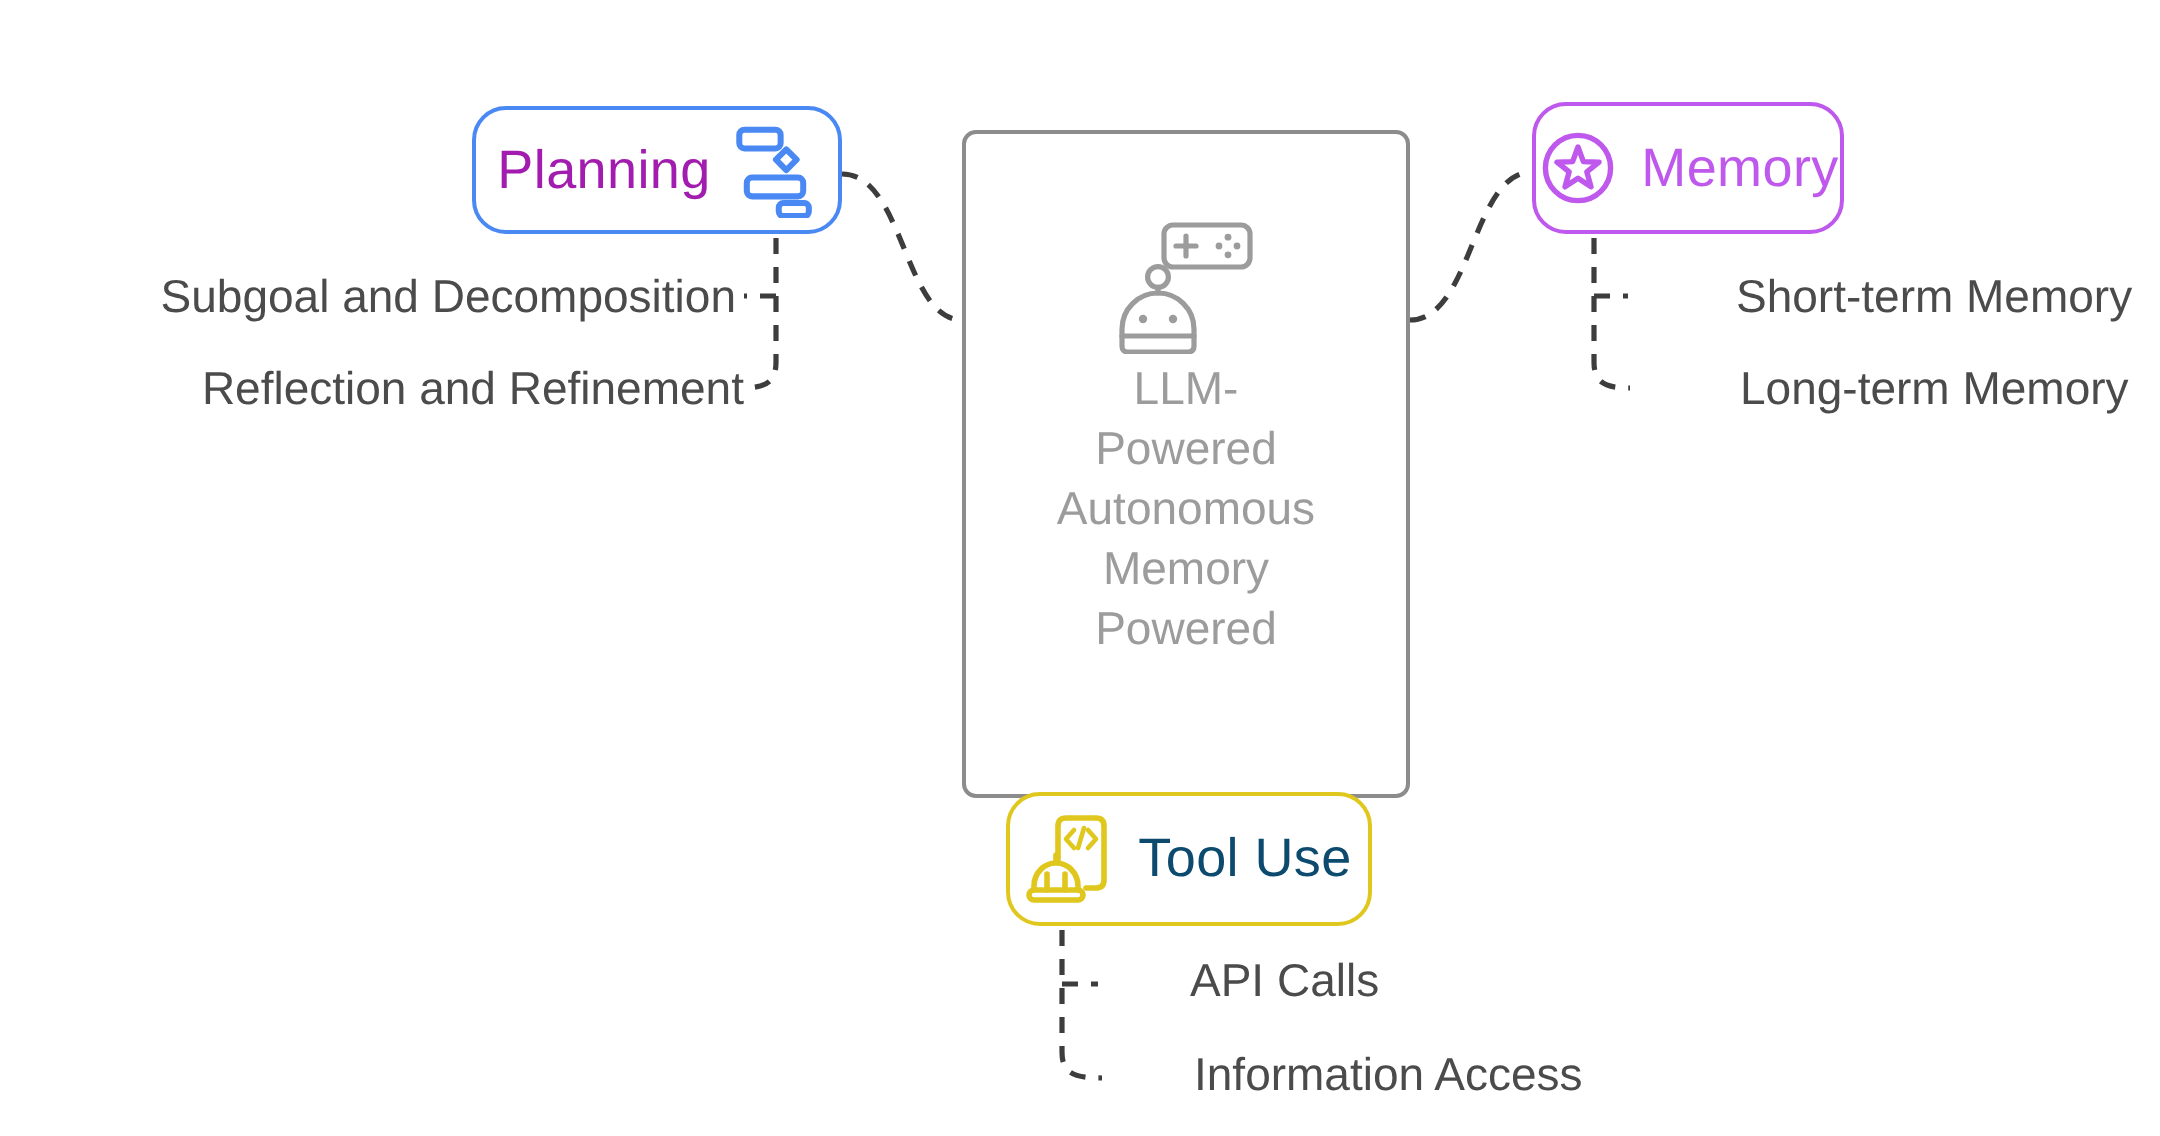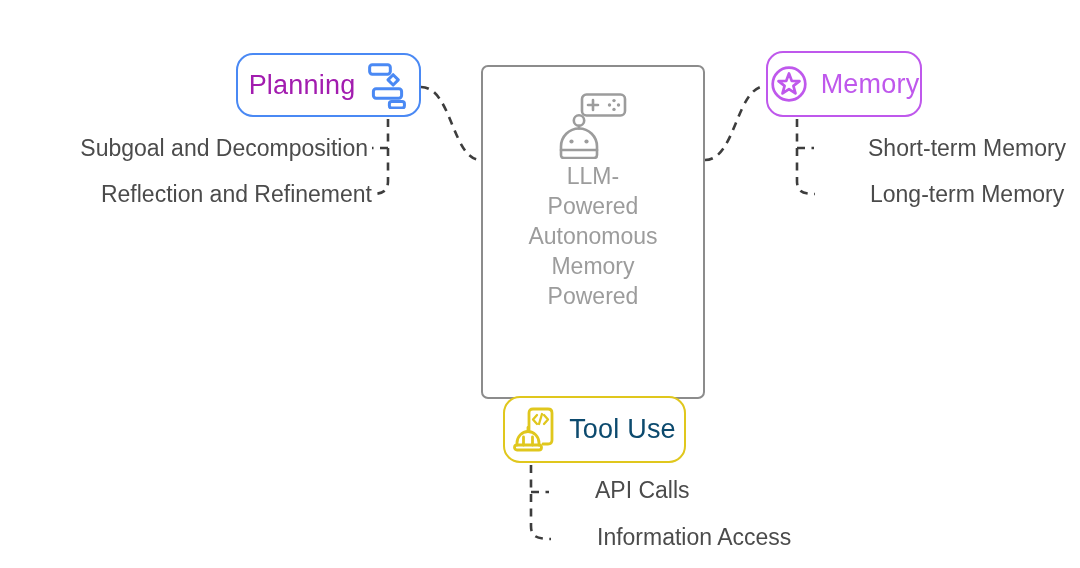--- a/index.html
+++ b/index.html
@@ -49,21 +49,21 @@
   .node-tooluse {
     left: 503px; top: 396px; width: 183px; height: 67px;
     border: 2.5px solid #e0c71d; color: #0c4a6e;
   }
   .node-center {
     left: 481px; top: 65px; width: 224px; height: 334px;
     border: 2.5px solid #8c8c8c;
     border-radius: 7px;
     flex-direction: column;
     justify-content: flex-start;
-    padding-top: 26px;
+    padding-top: 44px;
     gap: 2px;
   }
   .center-text {
     color: #9c9c9c;
     font-size: 23px;
     line-height: 30px;
     text-align: center;
   }
   .center-line { display: block; }
   .leaf {

